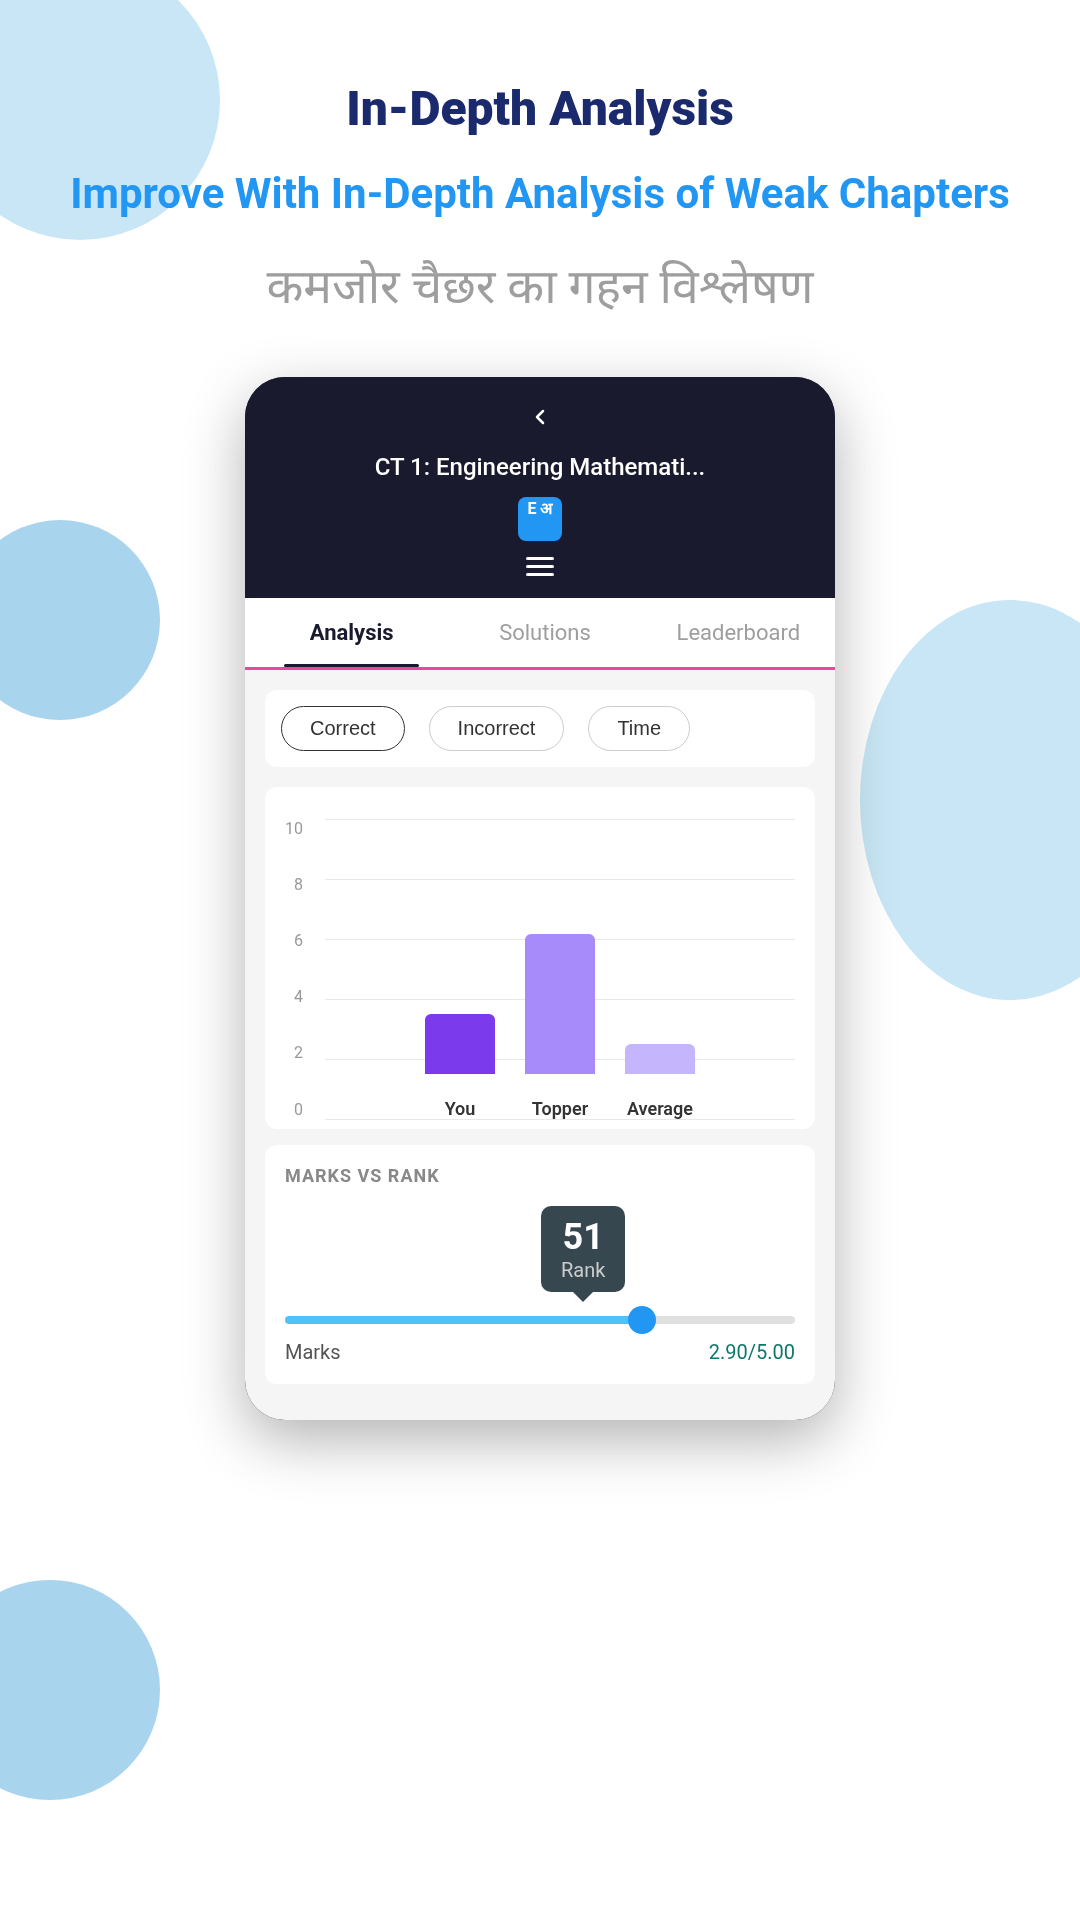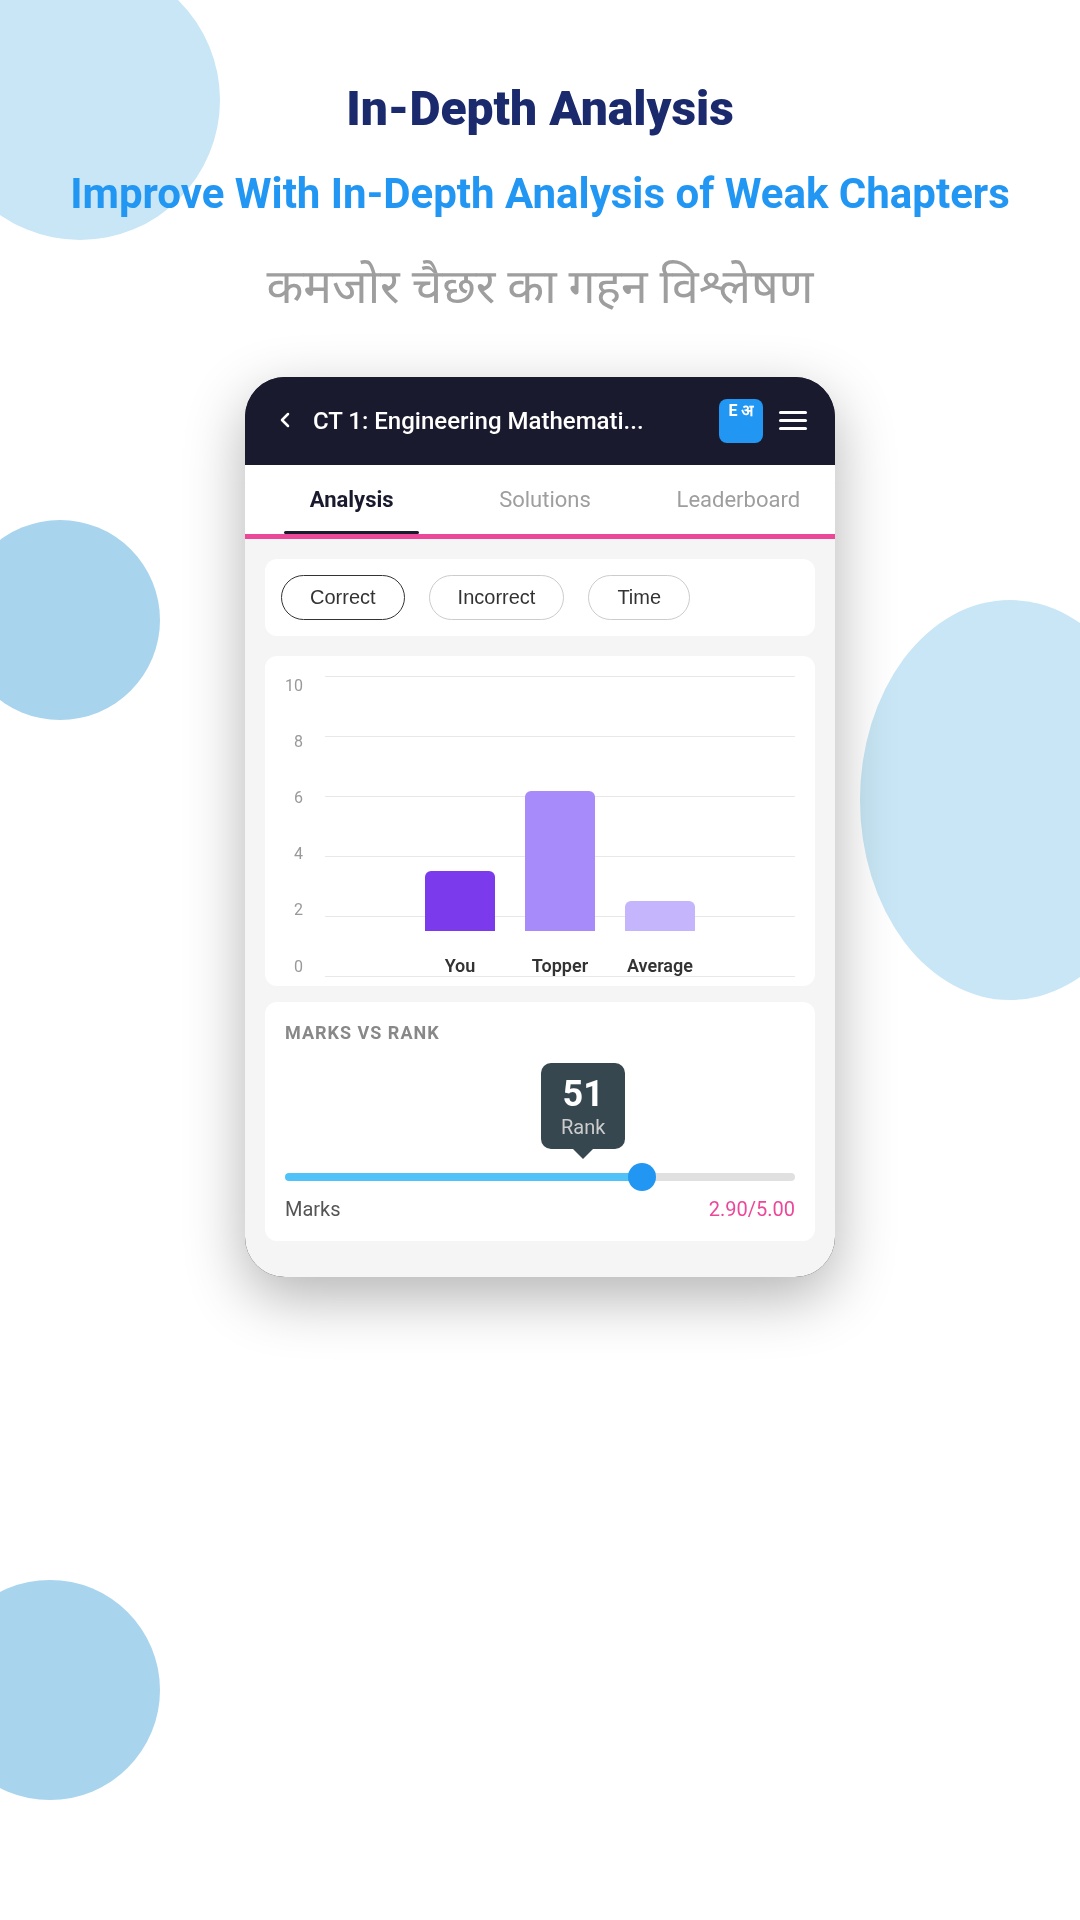--- a/index.html
+++ b/index.html
@@ -99,20 +99,21 @@
       box-shadow: 0 20px 60px rgba(0,0,0,0.3);
     }
 
     
     .phone-header {
       background: #1a1a2e;
       display: flex;
       align-items: center;
       padding: 22px 28px;
       gap: 16px;
+      flex-direction: column;
     }
     .back-btn {
       color: white;
       font-size: 32px;
       cursor: pointer;
     }
     .header-title {
       flex: 1;
       color: white;
       font-size: 24px;
@@ -144,21 +145,21 @@
       width: 28px;
       height: 3px;
       background: white;
       border-radius: 2px;
     }
 
     
     .tab-bar {
       background: white;
       display: flex;
-      border-bottom: 5px solid #ec4899;
+      border-bottom: 3px solid #ec4899;
       padding-left: 10px;
     }
     .tab-item {
       flex: 1;
       text-align: center;
       padding: 22px 10px;
       font-size: 22px;
       color: #9e9e9e;
       cursor: pointer;
       position: relative;
@@ -214,20 +215,21 @@
       padding: 20px 20px 10px;
       margin-bottom: 16px;
     }
 
     .chart-area {
       display: flex;
       align-items: flex-end;
       height: 300px;
       position: relative;
       padding-left: 40px;
+      margin-top: 12px;
     }
 
     
     .y-axis {
       position: absolute;
       left: 0;
       top: 0;
       height: 100%;
       display: flex;
       flex-direction: column;
@@ -359,21 +361,21 @@
       display: flex;
       justify-content: space-between;
       margin-top: 8px;
     }
     .marks-label {
       font-size: 20px;
       color: #555;
     }
     .marks-value {
       font-size: 20px;
-      color: #ec4899;
+      color: #0f766e;
     }
   </style>
 </head>
 <body>
 
 <div class="bg-circle-top-left"></div>
 <div class="bg-circle-mid-left"></div>
 <div class="bg-circle-right"></div>
 <div class="bg-circle-bottom-left"></div>
 

